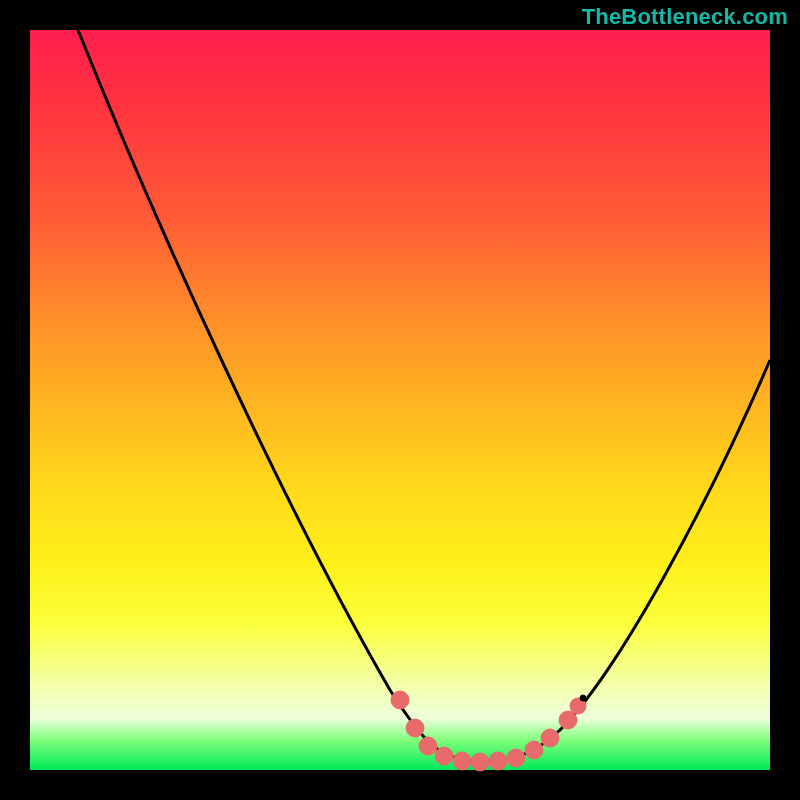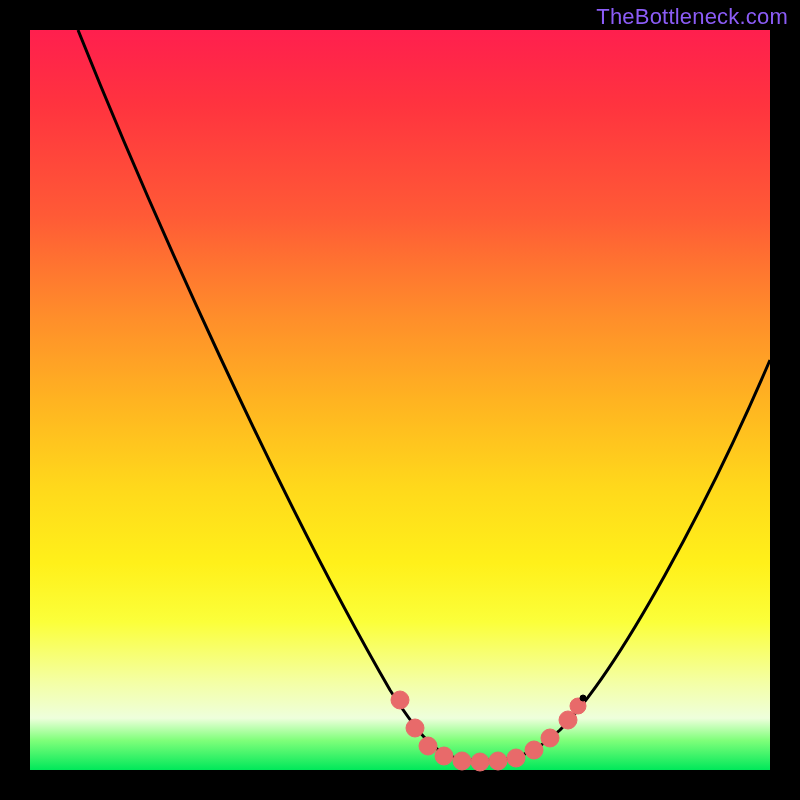--- a/index.html
+++ b/index.html
@@ -47,24 +47,24 @@
     left: 0;
     top: 0;
     width: 740px;
     height: 740px;
     overflow: visible;
   }
   .watermark {
     position: absolute;
     top: 4px;
     right: 12px;
-    color: #8b5cf6;
+    color: #14b8a6;
     font-size: 22px;
     letter-spacing: 0.2px;
-    font-weight: 400;
+    font-weight: 700;
     user-select: none;
   }
 </style>
 </head>
 <body>
 
 <div class="frame">
 
   <div class="plot">
     <svg viewBox="0 0 740 740">

